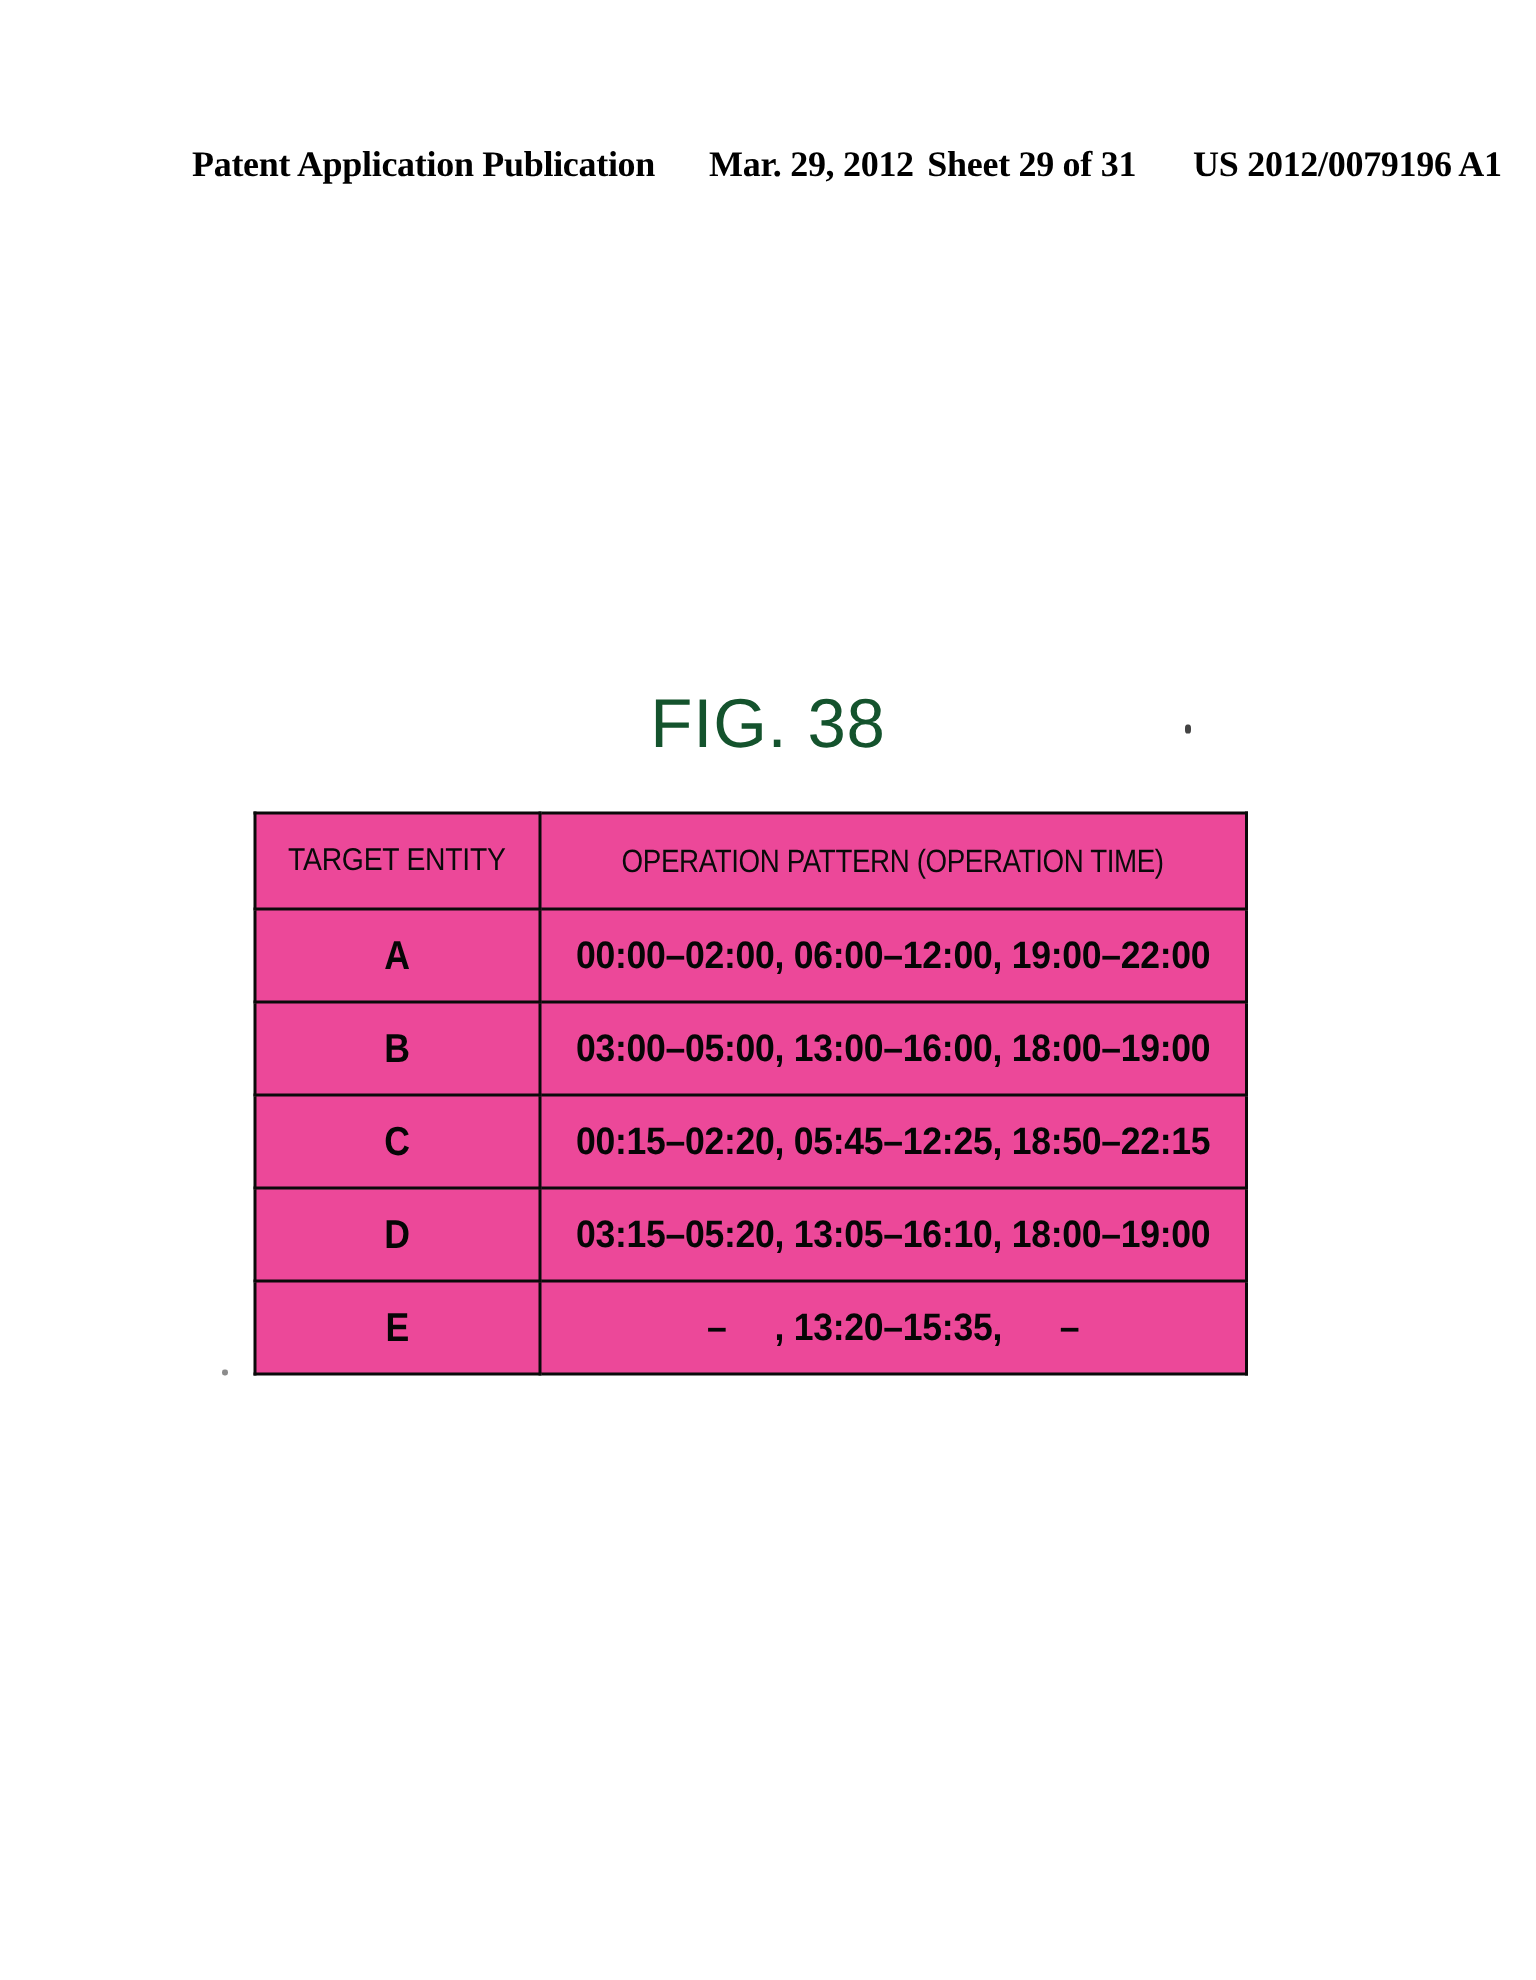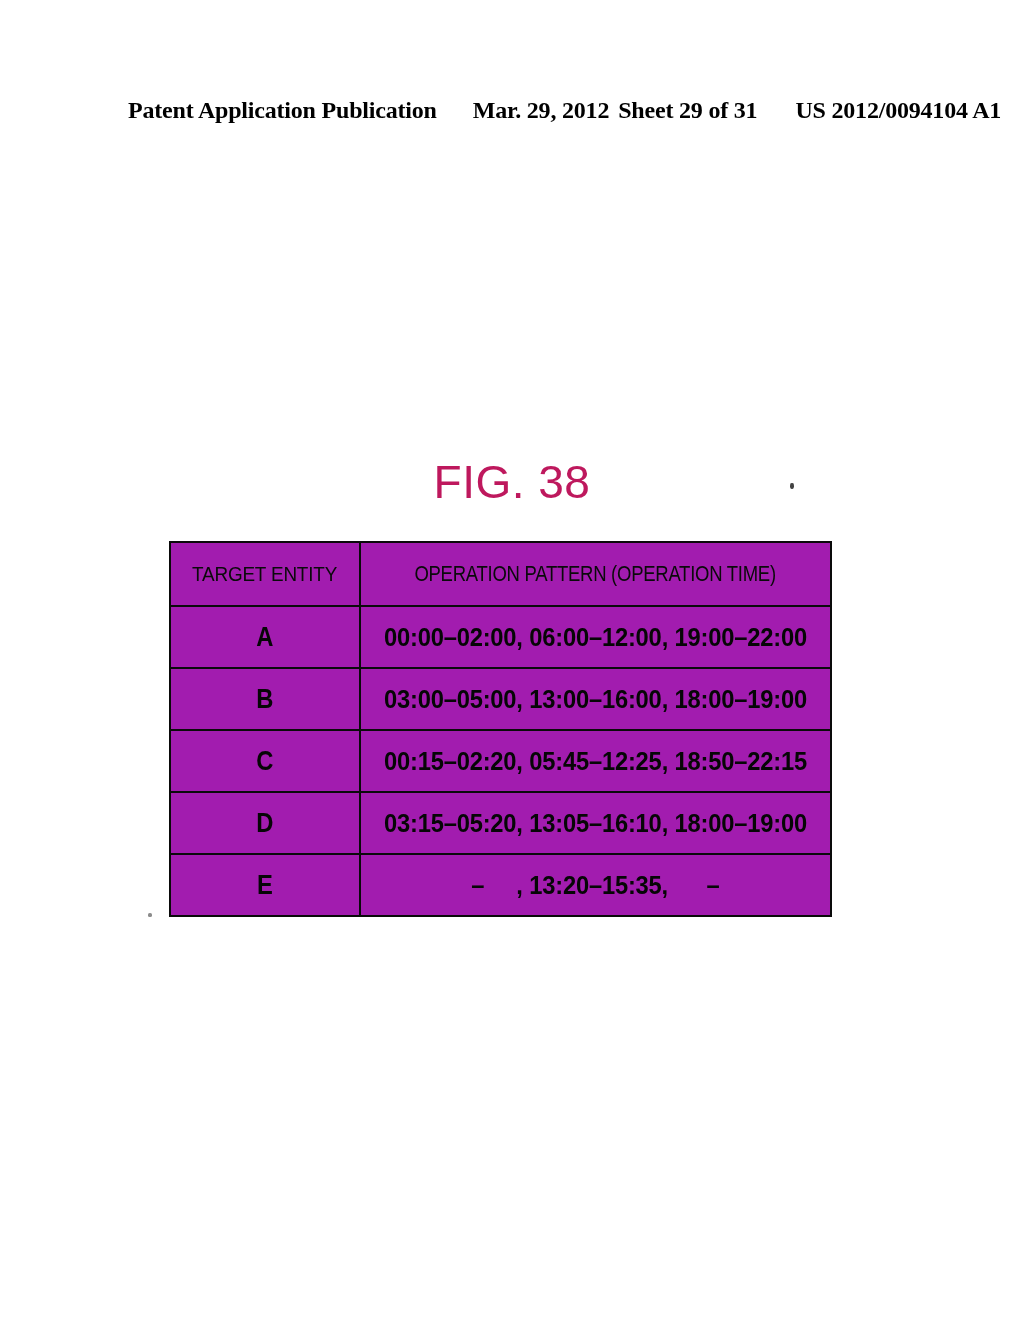--- a/index.html
+++ b/index.html
@@ -49,21 +49,21 @@
     position: absolute;
     top: 459px;
     left: 0;
     width: 1024px;
     text-align: center;
     font-family: "Liberation Sans", sans-serif;
     font-weight: 400;
     font-size: 46px;
     letter-spacing: 0.5px;
     line-height: 1;
-    color: #be185d;
+    color: #14532d;
   }
 
   
   .speck {
     position: absolute;
     background: #1a1a1a;
     border-radius: 40%;
   }
   .speck-tr { left: 790px; top: 483px; width: 4px; height: 6px; opacity: .82; }
   .speck-b  { left: 319px; top: 697px; width: 4px; height: 4px; opacity: .78; }
@@ -80,21 +80,21 @@
   table.fig-table {
     width: 100%;
     border-collapse: collapse;
     table-layout: fixed;
   }
   table.fig-table td {
     border: 2.6px solid #0a0a0a;
     padding: 0;
     text-align: center;
     vertical-align: middle;
-    background: #a21caf;
+    background: #ec4899;
   }
   col.col-entity { width: 190px; }
   col.col-pattern { width: 471px; }
 
   tr.header-row td { height: 62px; }
   tr.data-row td { height: 60px; }
 
   .hdr-cell-text {
     font-family: "Liberation Sans", sans-serif;
     font-weight: 400;
@@ -133,21 +133,21 @@
 </style>
 </head>
 <body>
 
 <div class="page-header">
   <span class="hdr-pub">Patent Application Publication</span>
   <span class="hdr-mid">
     <span class="hdr-date">Mar. 29, 2012</span>
     <span class="hdr-sheet">Sheet 29 of 31</span>
   </span>
-  <span class="hdr-num">US 2012/0094104 A1</span>
+  <span class="hdr-num">US 2012/0079196 A1</span>
 </div>
 
 <div class="fig-title">FIG. 38</div>
 
 <div class="speck speck-tr"></div>
 <div class="speck speck-b"></div>
 <div class="speck speck-d"></div>
 <div class="speck speck-bl"></div>
 
 <div class="fig-table-wrap">

